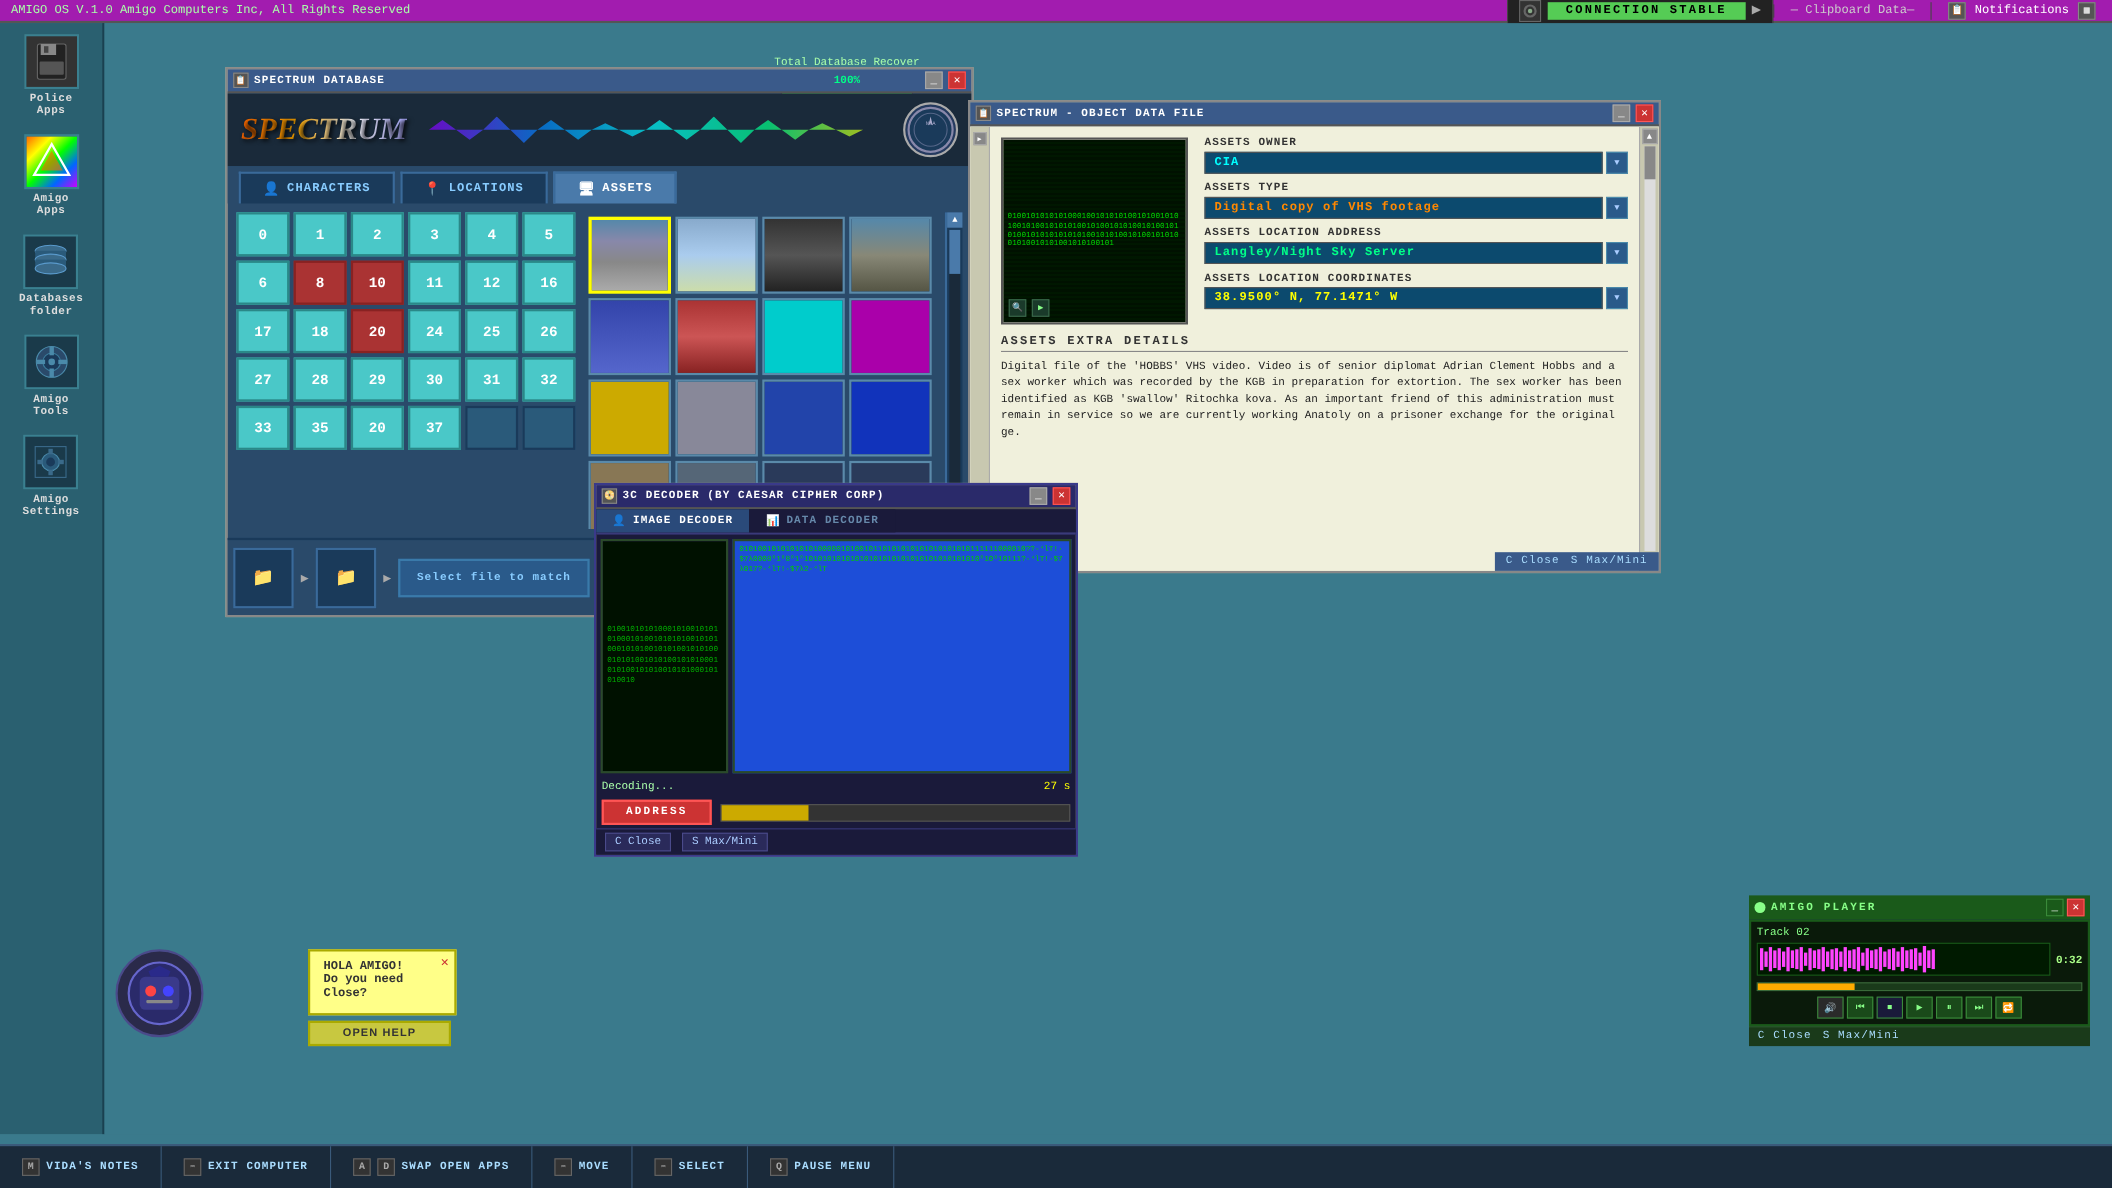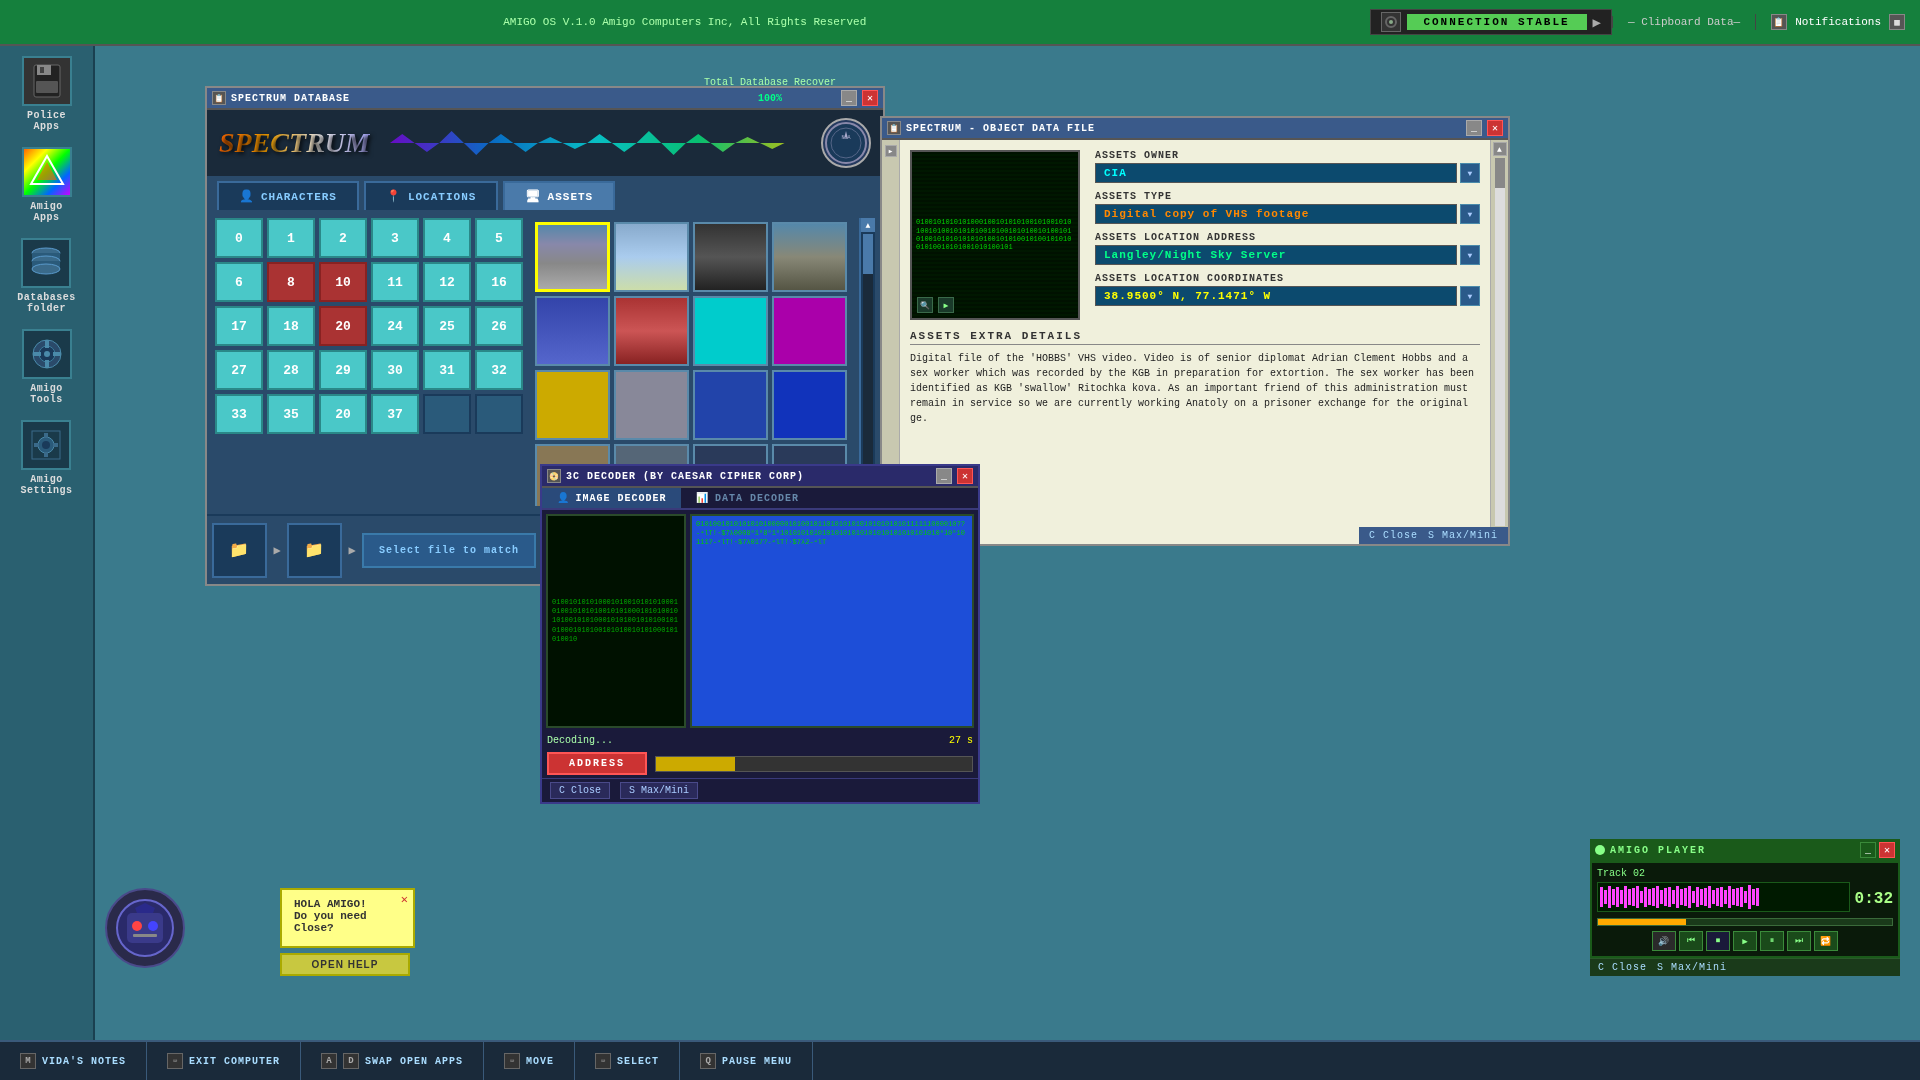--- a/index.html
+++ b/index.html
@@ -9,26 +9,25 @@
       overflow: hidden;
       background: #3a7a8c;
       font-family: 'Courier New', monospace;
       font-size: 12px;
       color: #fff;
     }
 
     
     .top-bar {
       width: 100%;
-      height: 46px;
-      background: #15803d;
+      height: 21px;
+      background: #a21caf;
       display: flex;
       align-items: center;
       border-bottom: 2px solid #555;
-      text-align: center;
     }
     .top-bar-left {
       padding: 0 10px;
       color: #aaffaa;
       font-size: 11px;
       flex: 1;
     }
     .connection-badge {
       background: #222;
       border: 1px solid #444;
@@ -612,21 +611,21 @@
       color: #6688aa;
       background: #1a1a3a;
     }
     .decoder-main {
       display: flex;
       flex: 1;
       gap: 4px;
       padding: 4px;
     }
     .decoder-image-area {
-      width: 140px;
+      width: 116px;
       background: #001100;
       border: 2px solid #2a4a2a;
       overflow: hidden;
     }
     .decoder-data-area {
       flex: 1;
       background: #1d4ed8;
       border: 2px solid #2a4a2a;
       padding: 4px;
       overflow: hidden;
@@ -1334,21 +1333,21 @@
               <div class="waveform-bar" style="height:93%;"></div>
               <div class="waveform-bar" style="height:64%;"></div>
               <div class="waveform-bar" style="height:74%;"></div>
               <div class="waveform-bar" style="height:84%;"></div>
               <div class="waveform-bar" style="height:54%;"></div>
               <div class="waveform-bar" style="height:96%;"></div>
               <div class="waveform-bar" style="height:69%;"></div>
               <div class="waveform-bar" style="height:79%;"></div>
             </div>
           </div>
-          <div style="color:#aaff88;font-size:16px;font-weight:bold;font-family:Courier New;">0:32</div>
+          <div style="color:#aaff88;font-size:10px;font-weight:bold;font-family:Courier New;">0:32</div>
         </div>
 
         <div class="player-seek">
           <div class="player-seek-fill"></div>
         </div>
 
         <div class="player-controls">
           <div class="player-btn vol">🔊</div>
           <div class="player-btn">⏮</div>
           <div class="player-btn stop">⏹</div>

